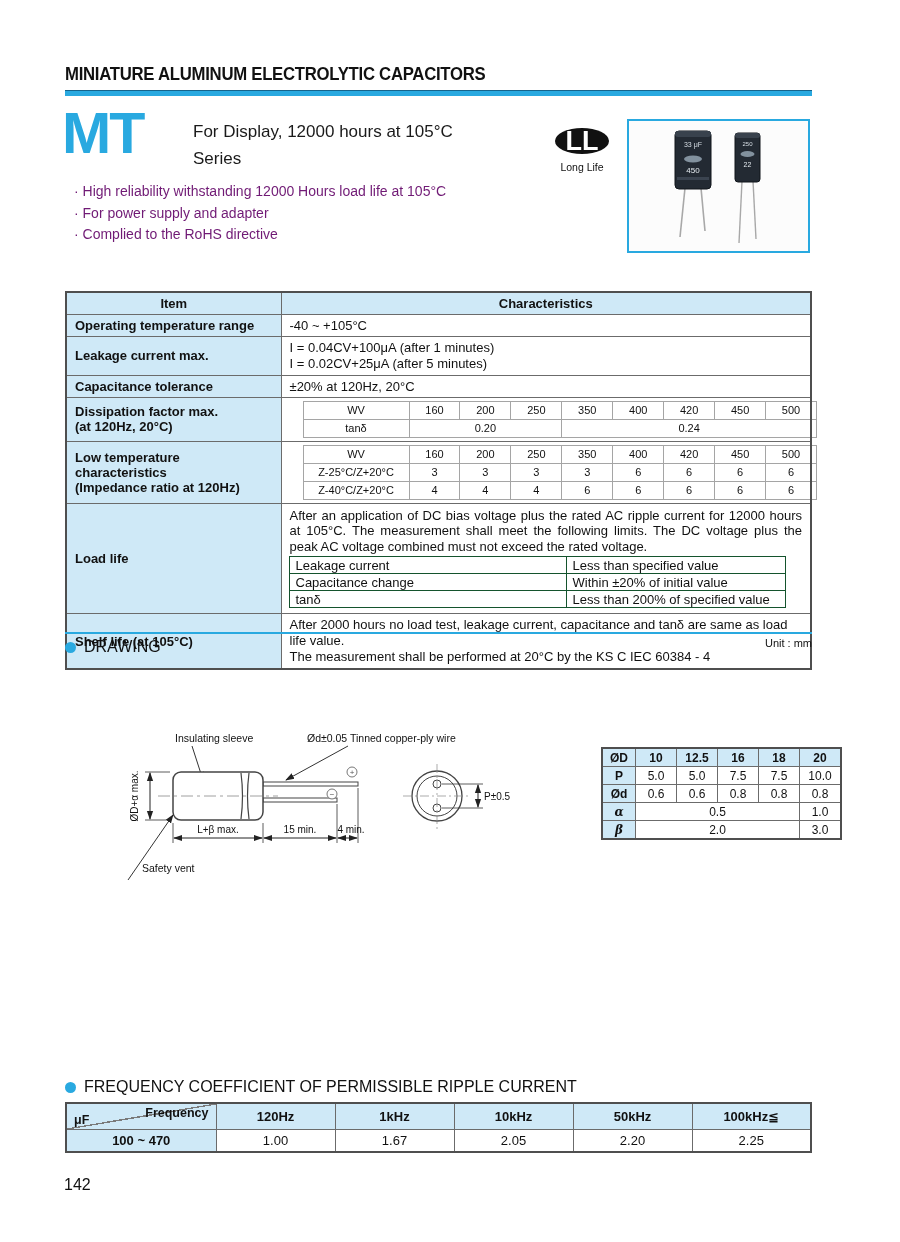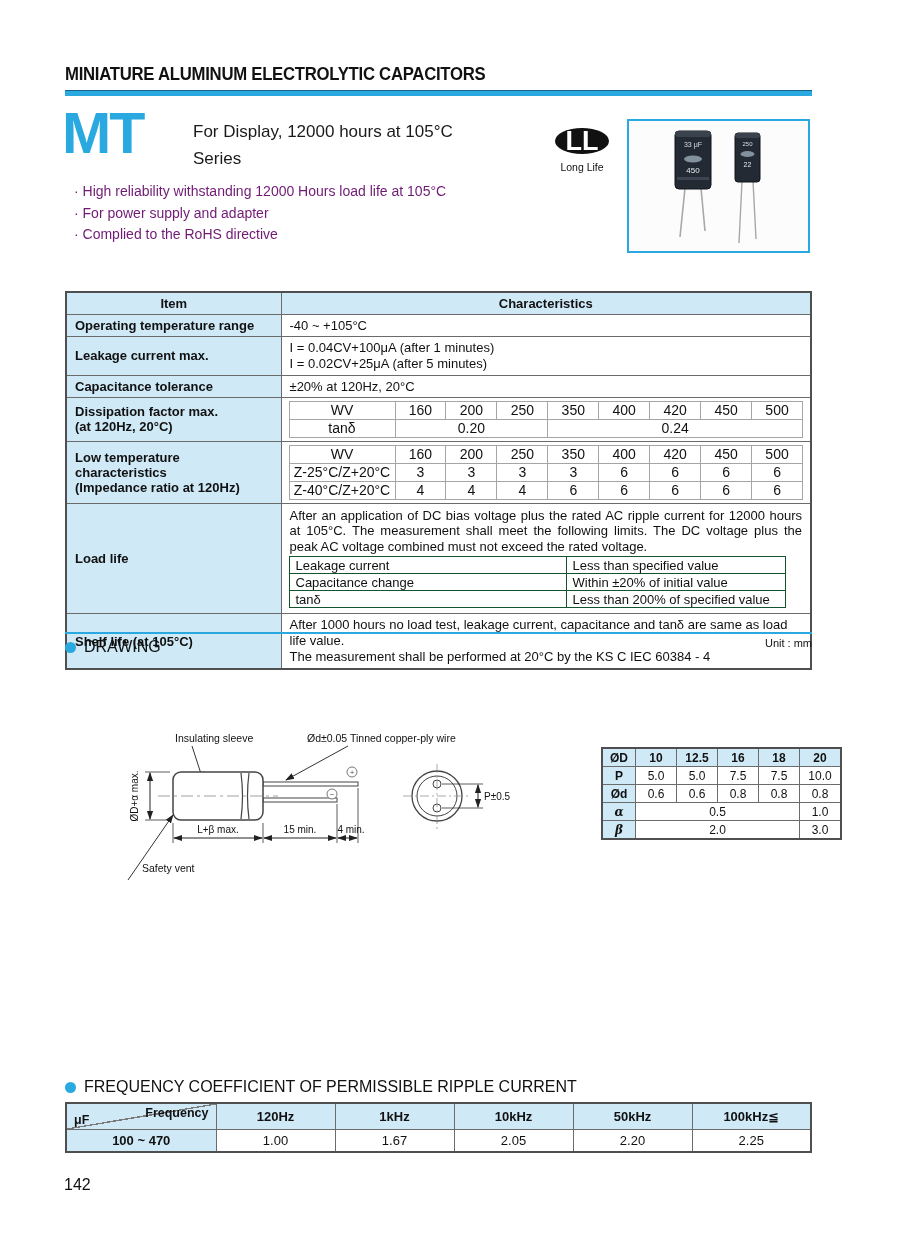--- a/index.html
+++ b/index.html
@@ -26,21 +26,21 @@
   
   table{border-collapse:collapse;table-layout:fixed;}
   .char-table{position:absolute;left:65px;top:291px;width:747px;font-size:13px;border:2px solid #4f4f4f;}
   .char-table > tbody > tr > td{border:1px solid #6b6b6b;padding:0 8px;vertical-align:middle;}
   .item-cell{background:#cfe9f7;font-weight:bold;}
   .bluebg{background:#cfe9f7;}
   .center{text-align:center;}
   .bold{font-weight:bold;}
   .noPad{padding:0 !important;}
   .h22{height:22px;} .h31{height:31px;} .h40{height:40px;} .h58{height:58px;} .h100{height:100px;} .h37{height:37px;}
-  .inner{width:calc(100% - 14px);margin:3px 7px;font-size:14px;border:1px solid #a5a5a5;}
+  .inner{width:calc(100% - 14px);margin:3px 21px;font-size:11px;border:1px solid #a5a5a5;}
   .inner td{border:1px solid #a5a5a5;text-align:center;height:17px;padding:0 4px;}
   .inner-ll{width:497px;margin:0 7px 5px;font-size:13px;border:1px solid #a5a5a5;}
   .inner-ll td{border:1px solid #14532d;height:16px;padding:0 6px;text-align:left;}
   .desc{padding:4px 8px 2px;line-height:15.5px;text-align:justify;}
   .two-line{padding:3px 8px;line-height:16px;}
   
   .sep-line{position:absolute;left:65px;top:632px;width:747px;height:2px;background:#29a9e0;}
   .section-head{position:absolute;font-size:16px;color:#111;display:flex;align-items:center;gap:8px;}
   .dot{width:11px;height:11px;border-radius:50%;background:#29a9e0;display:inline-block;}
   .unit-label{position:absolute;left:712px;top:637px;width:100px;text-align:right;font-size:11px;}
@@ -260,21 +260,21 @@
                 <td>Less than 200% of specified value</td>
               </tr>
             </tbody>
           </table>
         </td>
       </tr>
       <tr class="h37">
         <td class="item-cell">Shelf life (at 105°C)</td>
         <td class="noPad">
           <div class="two-line">
-            <div>After 1000 hours no load test, leakage current, capacitance and tanδ are same as load life value.</div>
+            <div>After 2000 hours no load test, leakage current, capacitance and tanδ are same as load life value.</div>
             <div>The measurement shall be performed at 20°C by the KS C IEC 60384 - 4</div>
           </div>
         </td>
       </tr>
     </tbody>
   </table>
 
   <div class="sep-line"></div>
   <div class="section-head" style="left:65px;top:638px;">
     <span class="dot"></span>

